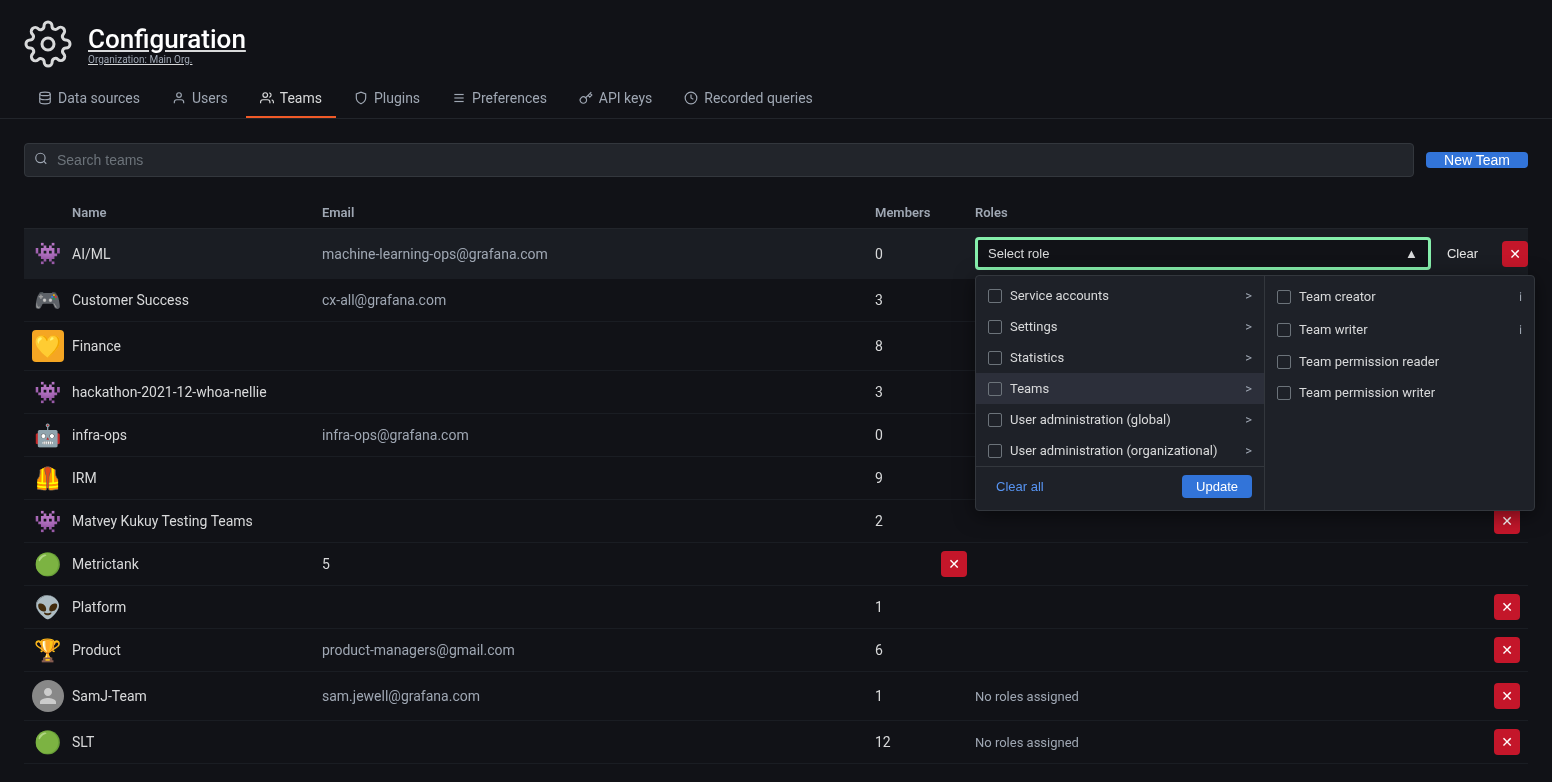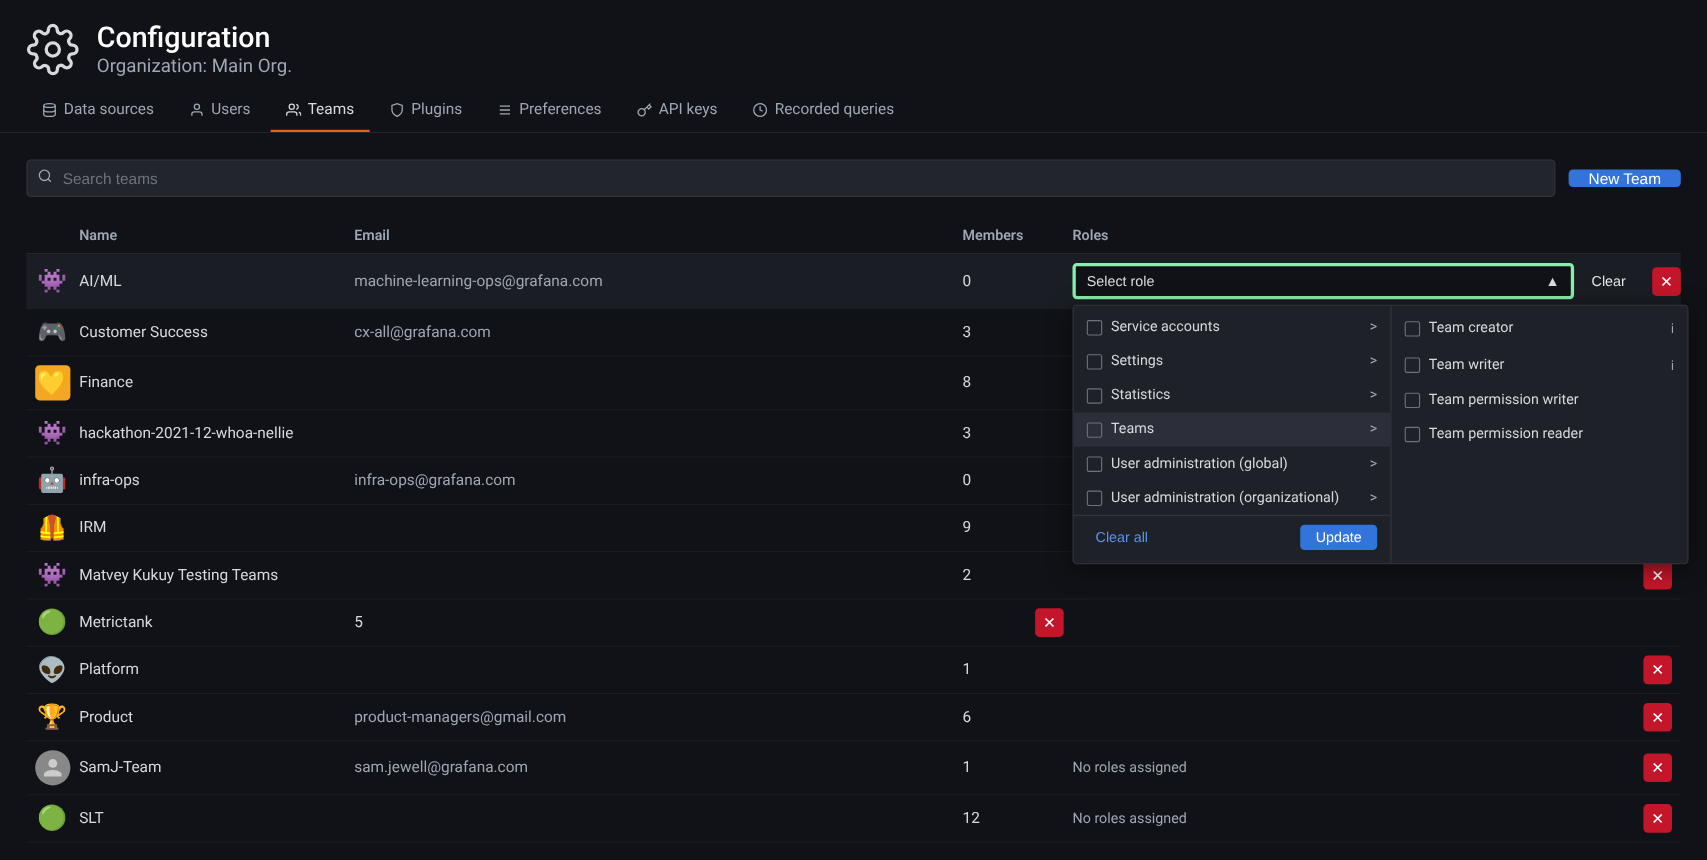--- a/index.html
+++ b/index.html
@@ -10,33 +10,34 @@
       font-size: 14px;
       min-height: 782px;
     }
 
     
     .header {
       display: flex;
       align-items: center;
       padding: 20px 24px 12px 24px;
       gap: 16px;
+      text-decoration: underline;
     }
     .header-icon {
       width: 48px;
       height: 48px;
       color: #d8d9da;
     }
     .header-title h1 {
       font-size: 26px;
       font-weight: 500;
       color: #fff;
     }
     .header-title p {
-      font-size: 17px;
+      font-size: 10px;
       color: #9fa7b3;
     }
 
     
     .nav-tabs {
       display: flex;
       border-bottom: 1px solid #22252b;
       padding: 0 24px;
       gap: 4px;
     }
@@ -442,25 +443,25 @@
                 <span>Team creator</span>
                 <span class="info-icon">ℹ</span>
               </div>
               <div class="dropdown-right-item">
                 <div class="dropdown-checkbox"></div>
                 <span>Team writer</span>
                 <span class="info-icon">ℹ</span>
               </div>
               <div class="dropdown-right-item">
                 <div class="dropdown-checkbox"></div>
+                <span>Team permission reader</span>
+              </div>
+              <div class="dropdown-right-item">
+                <div class="dropdown-checkbox"></div>
                 <span>Team permission writer</span>
-              </div>
-              <div class="dropdown-right-item">
-                <div class="dropdown-checkbox"></div>
-                <span>Team permission reader</span>
               </div>
             </div>
           </div>
         </div>
         <button class="btn-clear-right">Clear</button>
         <button class="btn-delete">✕</button>
       </div>
     </div>
 
     <div class="table-row">

